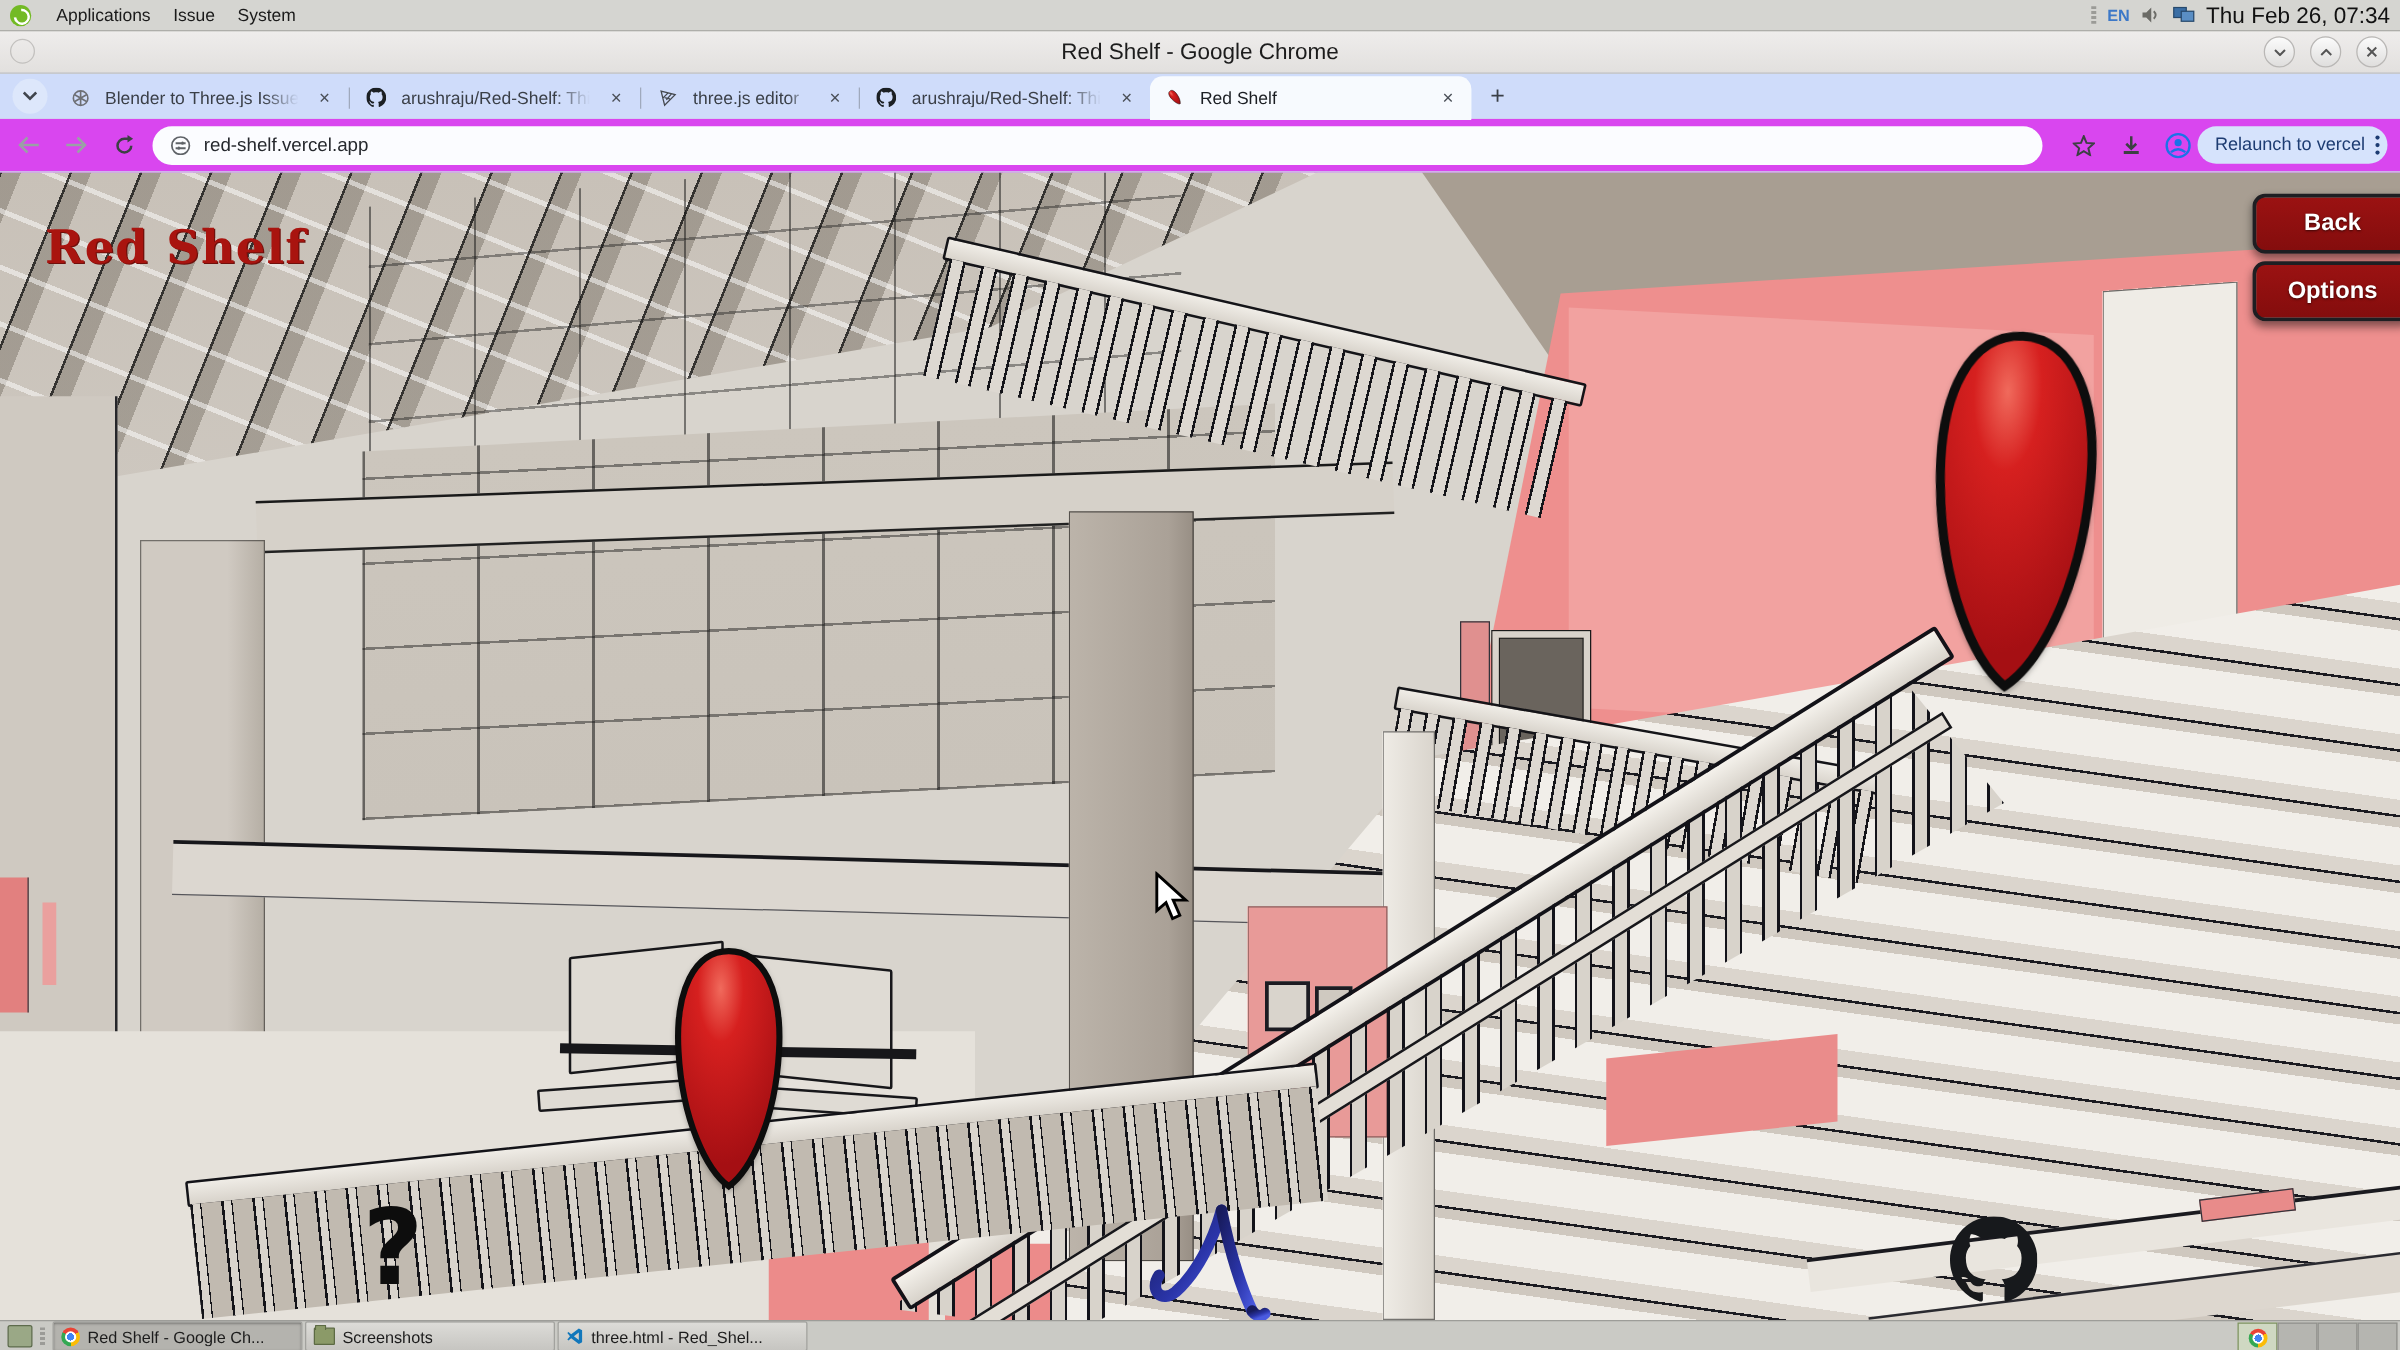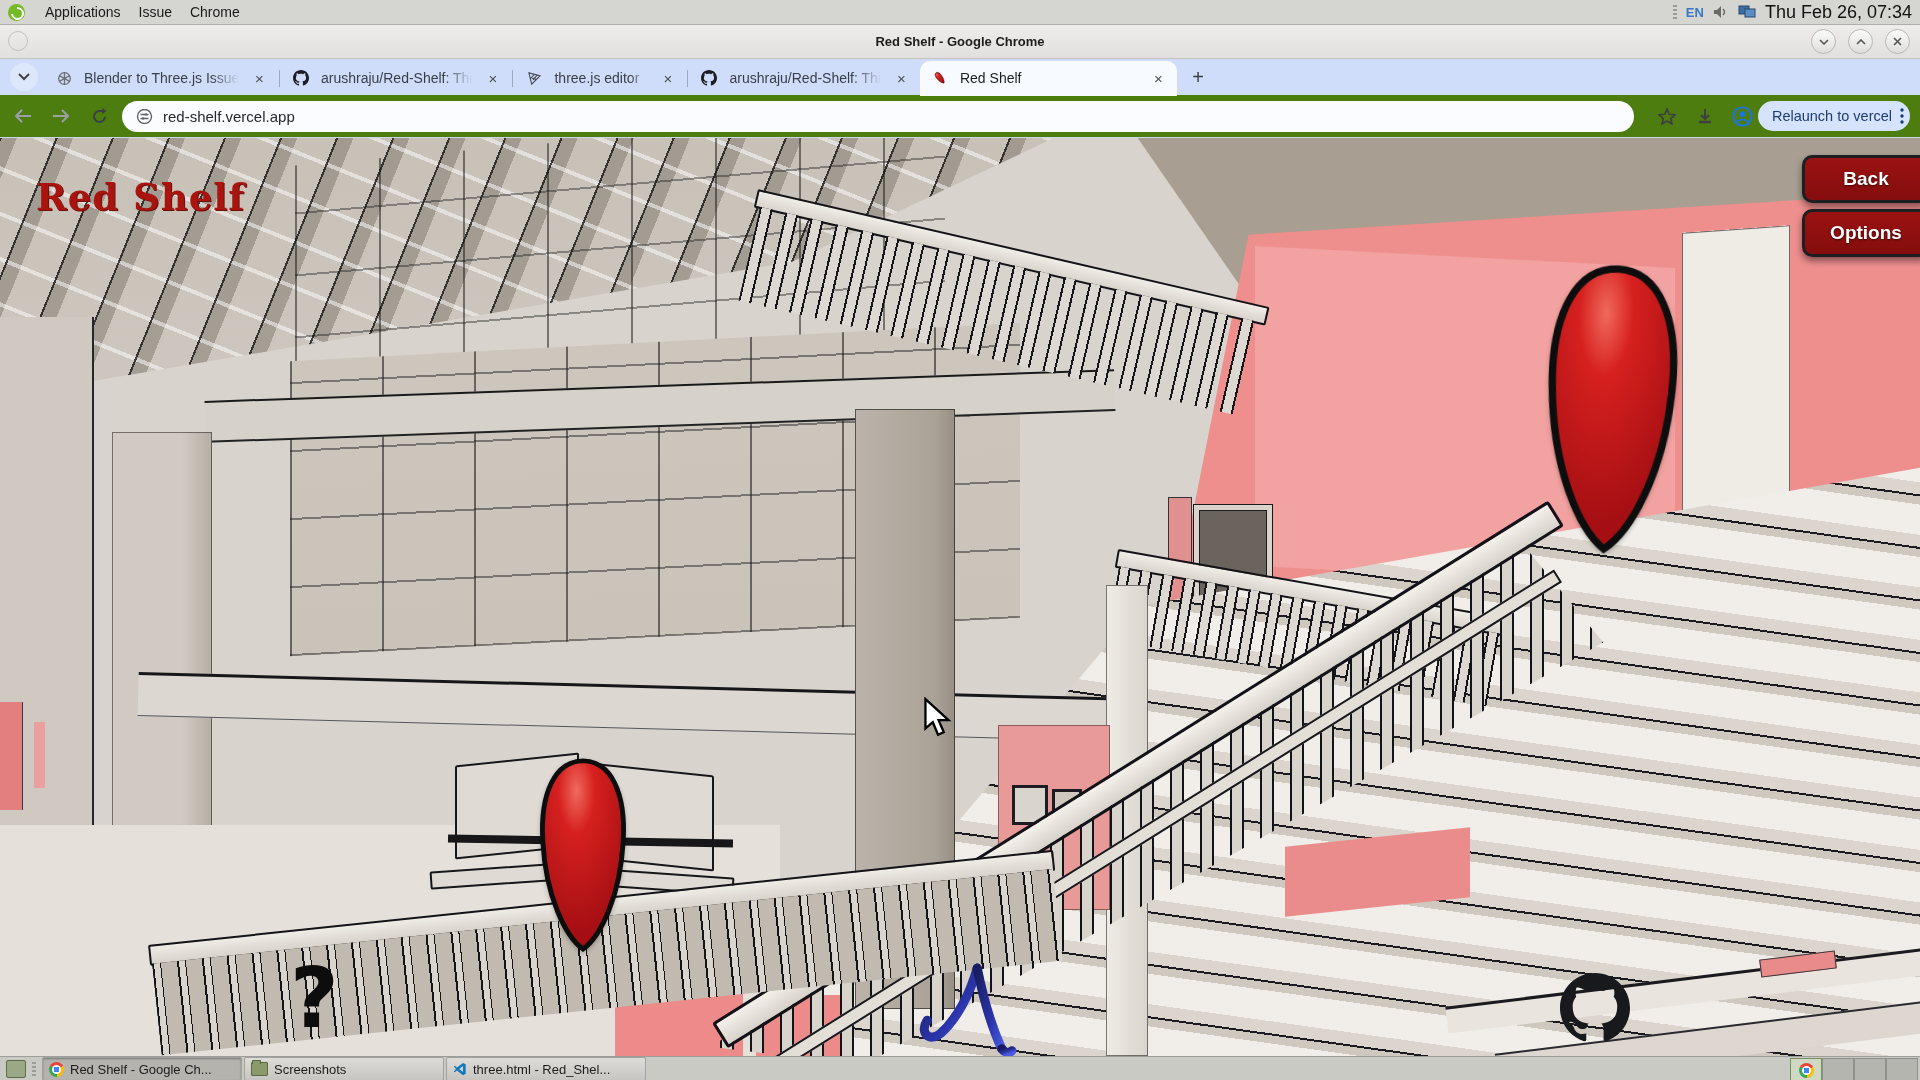--- a/index.html
+++ b/index.html
@@ -15,21 +15,21 @@
                  border-left-color:transparent;border-radius:50%;transform:rotate(40deg);}
   .panel-right{margin-left:auto;display:flex;align-items:center;gap:9px;margin-right:8px;}
   .grip{width:4px;height:14px;background:repeating-linear-gradient(0deg,#9b9b97 0 2px,transparent 2px 4px);}
   .lang{color:#3c78c8;font-weight:bold;font-size:13px;}
   .clock{font-size:18px;color:#111;}
 
   
   .titlebar{position:absolute;left:0;top:24px;width:1920px;height:34px;
             background:linear-gradient(#efedec,#e2e0de);border-bottom:1px solid #c4c2c0;z-index:59;
             display:flex;align-items:center;justify-content:center;}
-  .titlebar .title{font-weight:bold;font-size:13px;color:#1c1c1c;}
+  .titlebar .title{font-weight:normal;font-size:18px;color:#1c1c1c;}
   .win-ring{position:absolute;left:8px;top:7px;width:18px;height:18px;border:1px solid #c2c0be;border-radius:50%;}
   .win-controls{position:absolute;right:10px;top:5px;display:flex;gap:12px;}
   .win-btn{width:23px;height:23px;border-radius:50%;background:linear-gradient(#fbfbfb,#dfdedd);
            border:1px solid #b9b7b5;display:flex;align-items:center;justify-content:center;}
   .win-btn svg{display:block;}
 
   .tabstrip{position:absolute;left:0;top:58px;width:1920px;height:37px;background:#cfdcfa;z-index:58;
             display:flex;align-items:flex-end;}
   .tab-search{width:28px;height:28px;border-radius:50%;margin:0 6px 4px 10px;display:flex;align-items:center;
               justify-content:center;background:#dde7fb;}
@@ -38,21 +38,21 @@
   .tab .tlabel{white-space:nowrap;overflow:hidden;flex:1;
                -webkit-mask-image:linear-gradient(90deg,#000 82%,transparent);mask-image:linear-gradient(90deg,#000 82%,transparent);}
   .tab.active{background:#f7fafe;color:#1b1e23;box-shadow:0 1px 0 #f7fafe;}
   .tab .close{width:17px;height:17px;border-radius:50%;display:flex;align-items:center;justify-content:center;
               font-size:15px;color:#4a4f57;flex:none;}
   .tab-sep{width:1px;height:17px;background:#9fa9bd;margin:0 1px 8px 1px;flex:none;}
   .newtab{width:26px;height:26px;margin:0 0 5px 8px;border-radius:50%;display:flex;align-items:center;
           justify-content:center;font-size:20px;color:#3a3f47;}
   .favicon{width:16px;height:16px;flex:none;display:flex;align-items:center;justify-content:center;}
 
-  .toolbar{position:absolute;left:0;top:95px;width:1920px;height:42px;background:#4d7c0f;z-index:57;
+  .toolbar{position:absolute;left:0;top:95px;width:1920px;height:42px;background:#d946ef;z-index:57;
            display:flex;align-items:center;border-bottom:1px solid #cdd6ea;}
   .nav-ic{width:30px;height:30px;margin-left:8px;display:flex;align-items:center;justify-content:center;}
   .omnibox{flex:1;height:31px;margin:0 10px 0 8px;background:#fbfcff;border-radius:16px;display:flex;
            align-items:center;padding:0 14px;gap:10px;font-size:15px;color:#25282d;}
   .relaunch{height:30px;background:#d6e3fc;border-radius:15px;display:flex;align-items:center;gap:8px;
             padding:0 6px 0 14px;color:#1d3c72;font-size:14.5px;margin-right:10px;}
 
   
   .viewport{position:absolute;left:0;top:137px;width:1920px;height:919px;overflow:hidden;background:#d8d4cd;}
   .viewport *{position:absolute;}
@@ -196,21 +196,21 @@
   </defs>
 </svg>
 
 <div class="screen">
 
   <div class="top-panel">
     <div class="menus">
       <span class="distro"></span>
       <span>Applications</span>
       <span>Issue</span>
-      <span>Chrome</span>
+      <span>System</span>
     </div>
     <div class="panel-right">
       <span class="grip"></span>
       <span class="lang">EN</span>
       <svg width="16" height="14" viewBox="0 0 16 14">
         <polygon points="1,5 4,5 8,1 8,13 4,9 1,9" fill="#6b6b66"></polygon>
         <path d="M10 4 Q13 7 10 10" fill="none" stroke="#6b6b66" stroke-width="1.5"></path>
       </svg>
       <svg width="18" height="14" viewBox="0 0 18 14">
         <rect x="1" y="1" width="10" height="8" fill="#3a6ea5" stroke="#27496d"></rect>

